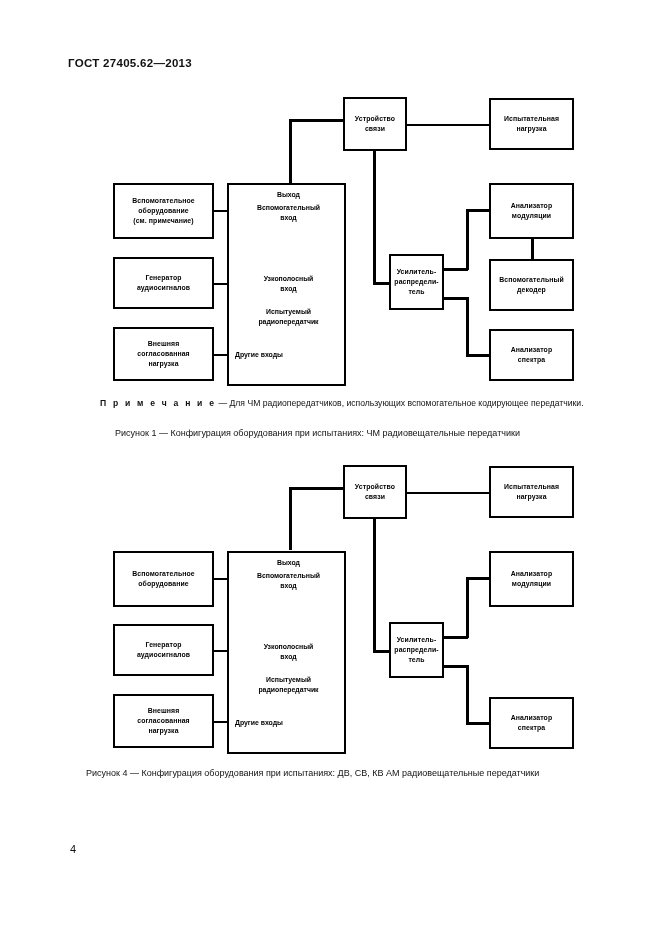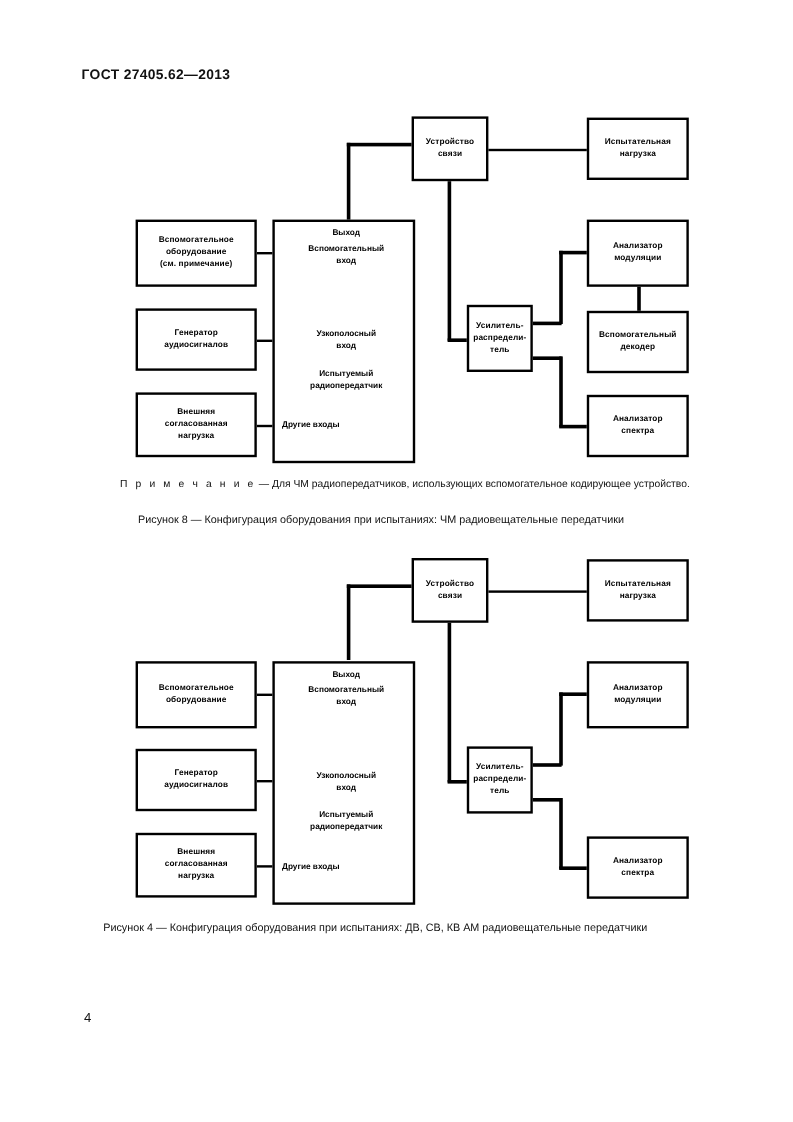--- a/index.html
+++ b/index.html
@@ -36,21 +36,21 @@
 
   
   .figure { position: absolute; left: 0; top: 0; width: 661px; }
 
   .fig-note {
     position: absolute;
     font-size: 8.6px;
     color: #111;
     white-space: nowrap;
   }
-  .fig-note .note-label { letter-spacing: 2.2px; }
+  .fig-note .note-label { letter-spacing: 2.2px; font-weight: bold; }
 
   .fig-caption {
     position: absolute;
     font-size: 9px;
     color: #111;
     white-space: nowrap;
   }
 
   
   .dbox {
@@ -189,24 +189,24 @@
 
     <div class="dbox" style="left:389px; top:254px; width:55px; height:56px;">
       <div class="lbl" style="white-space:pre-line;">Усилитель-
 распредели-
 тель</div>
     </div>
 
     <div class="fig-note" style="left:100px; top:398px;">
       <span class="note-label">П р и м е ч а н и е</span>
       <span>—</span>
-      <span>Для ЧМ радиопередатчиков, использующих вспомогательное кодирующее устройство.</span>
-    </div>
-
-    <div class="fig-caption" style="left:115px; top:428px;">Рисунок  8 — Конфигурация оборудования при испытаниях: ЧМ радиовещательные передатчики</div>
+      <span>Для ЧМ радиопередатчиков, использующих вспомогательное кодирующее передатчики.</span>
+    </div>
+
+    <div class="fig-caption" style="left:115px; top:428px;">Рисунок  1 — Конфигурация оборудования при испытаниях: ЧМ радиовещательные передатчики</div>
   </div>
 
   <div class="figure">
 
     <div class="ln thick v" style="left:289px; top:487px; height:63px;"></div>
     <div class="ln thick h" style="left:289px; top:487px; width:56px;"></div>
     <div class="ln h" style="left:406px; top:492px; width:84px;"></div>
     <div class="ln thick v" style="left:373px; top:518px; height:134px;"></div>
     <div class="ln thick h" style="left:373px; top:650px; width:17px;"></div>
     <div class="ln h" style="left:214px; top:578px; width:14px;"></div>

